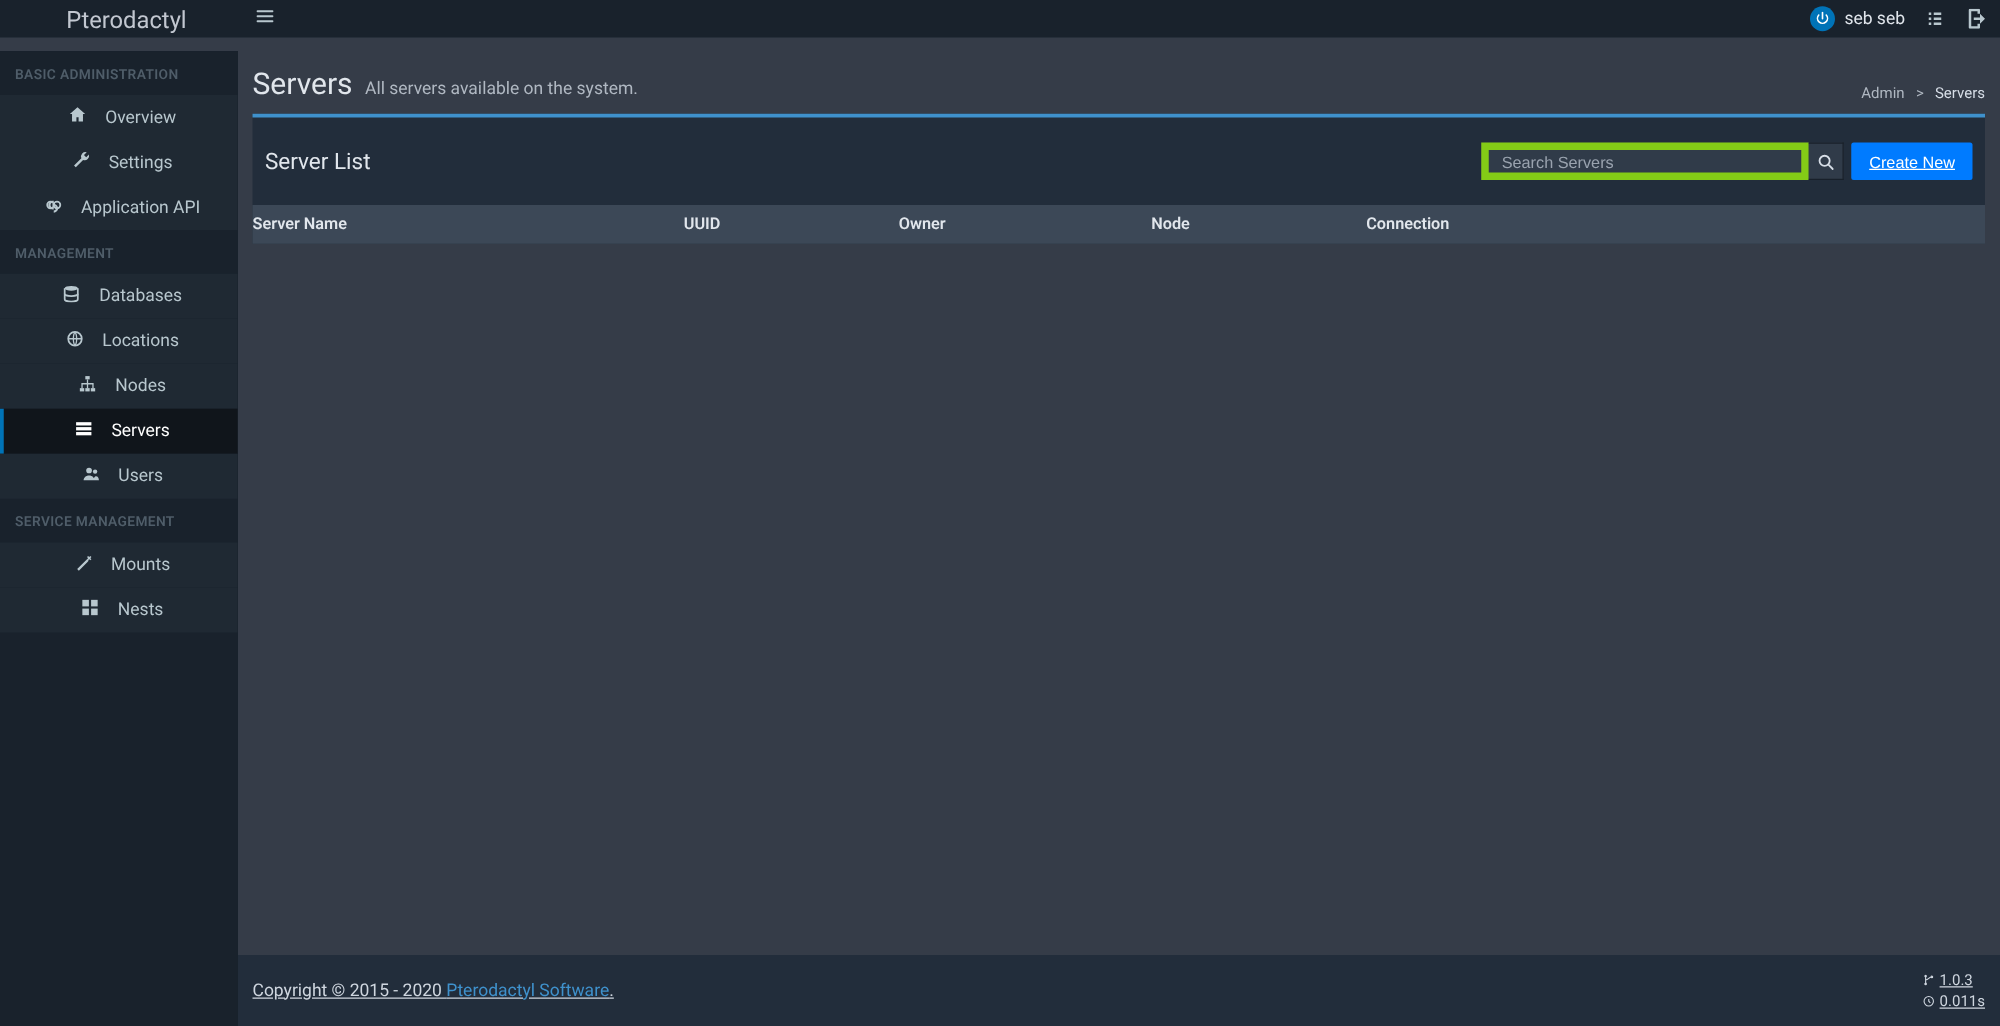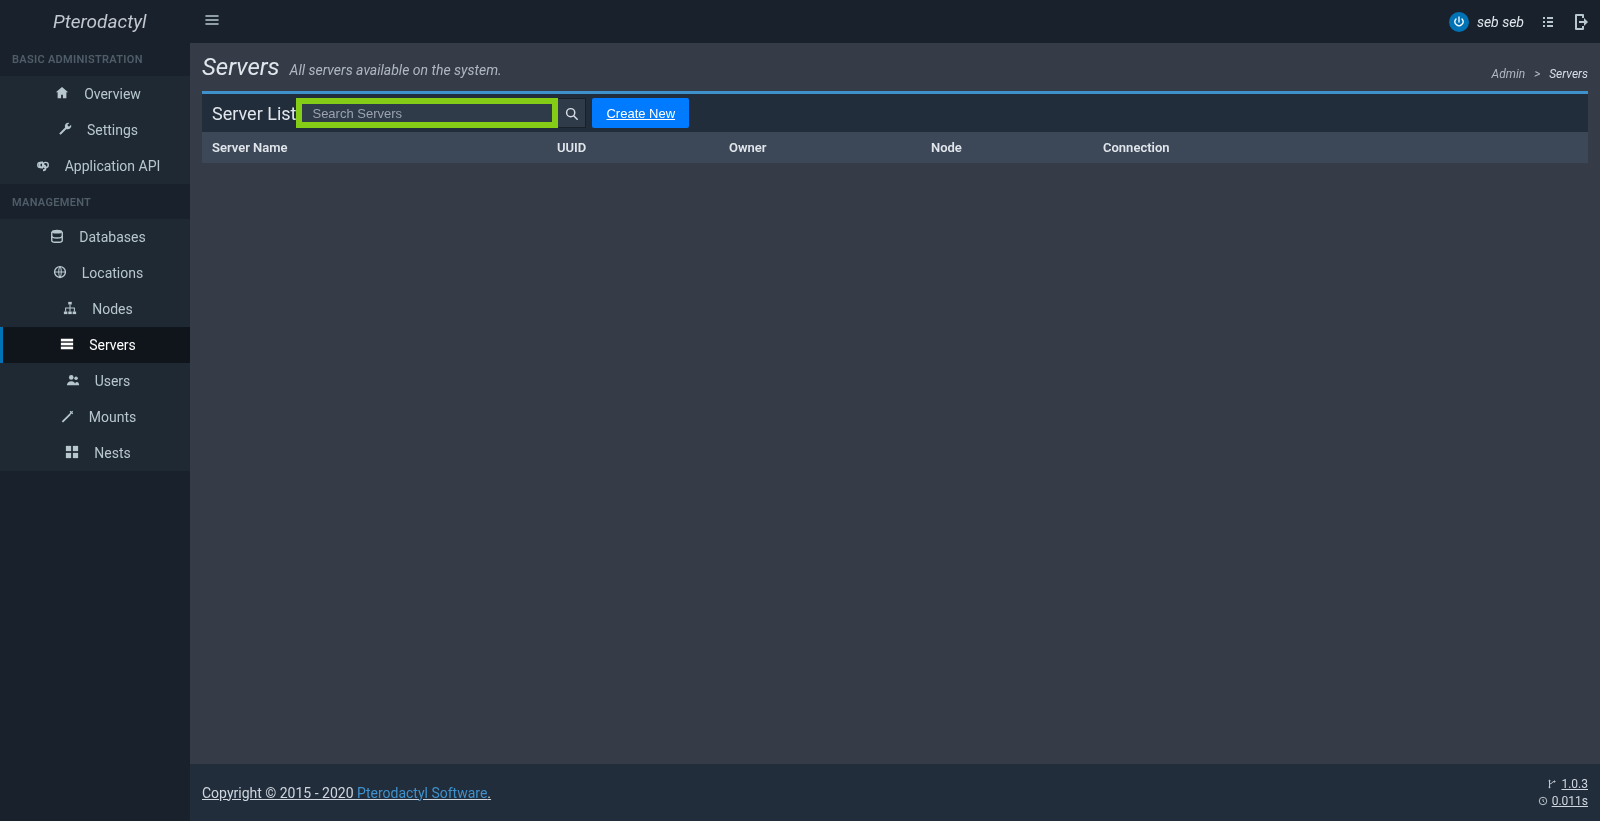--- a/index.html
+++ b/index.html
@@ -8,26 +8,25 @@
   background:#353c48;
   color:#b8c7ce;
   width:1600px;
   height:821px;
   overflow:hidden;
   position:relative;
 }
 .topbar {
   position:fixed;
   top:0; left:0; right:0;
-  height:43px;
+  height:30px;
   background:#19222c;
   display:flex;
   align-items:center;
   z-index:100;
-  font-style:italic;
 }
 .brand {
   width:190px;
   height:41px;
   display:flex;
   align-items:center;
   padding-left:53px;
   color:#c2c7d0;
   font-size:19px;
   font-weight:400;
@@ -88,38 +87,38 @@
   position:absolute;
   top:41px; left:190px; right:0; bottom:0;
   display:flex;
   flex-direction:column;
 }
 .page-header {
   display:flex;
   justify-content:space-between;
   align-items:flex-end;
   padding:12px 12px 10px;
-  font-style:italic;
 }
 .page-title { color:#e1e6ec; font-size:24px; font-weight:400; }
 .page-title small { font-size:14px; color:#b0b8c2; margin-left:4px; font-weight:400; }
 .breadcrumb { font-size:12px; color:#b0b8c2; }
 .breadcrumb a { color:#b0b8c2; text-decoration:none; }
 .breadcrumb .sep { margin:0 6px; }
 .breadcrumb .cur { color:#d7dee7; }
 
 .box {
   margin:0 12px;
   border-top:3px solid #3f91cc;
   background:#222d3b;
 }
 .box-header {
   display:flex;
   align-items:center;
-  padding:4px 10px;
+  justify-content:space-between;
+  padding:20px 10px;
 }
 .box-title { color:#e1e6ec; font-size:18px; font-weight:400; }
 .box-tools { display:flex; align-items:center; gap:0; }
 .search-input {
   background:#303b49;
   border:6px solid #84cc16;
   color:#ddd;
   font-size:13px;
   padding:6px 10px;
   width:262px;
@@ -146,21 +145,21 @@
   border-radius:2px;
   cursor:pointer;
   text-decoration:underline;
 }
 .table-headrow {
   background:#3c4857;
   display:flex;
   color:#e1e6ec;
   font-size:13px;
   font-weight:600;
-  padding:8px 10px;
+  padding:8px 0;
 }
 .col-name { flex:0 0 345px; }
 .col-uuid { flex:0 0 172px; }
 .col-owner { flex:0 0 202px; }
 .col-node  { flex:0 0 172px; }
 .col-conn  { flex:1; }
 
 .footer {
   position:absolute;
   left:0; right:0; bottom:0;
@@ -168,21 +167,21 @@
   background:#222d3b;
   display:flex;
   align-items:center;
   justify-content:space-between;
   padding:0 12px;
   font-size:14px;
   color:#cfd6df;
   text-decoration:underline;
 }
 .footer a { color:#3f91cc; text-decoration:none; }
-.footer .stats { text-align:right; font-size:12px; color:#cfd6df; line-height:1.4; }
+.footer .stats { text-align:left; font-size:12px; color:#cfd6df; line-height:1.4; }
 .footer .stats svg { width:10px; height:10px; margin-right:4px; vertical-align:-1px; }
 </style>
 </head>
 <body>
 
 <div class="topbar">
   <div class="brand">Pterodactyl</div>
   <div class="topbar-right">
     <span class="burger">
       <svg width="14" height="14" viewBox="0 0 14 14">
@@ -273,20 +272,21 @@
   </div>
   <div class="nav-item">
     <span class="nav-ico"><svg width="14" height="14" viewBox="0 0 16 16">
           <circle cx="6" cy="5" r="2.6" fill="currentColor"></circle>
           <circle cx="11.5" cy="6" r="2" fill="currentColor"></circle>
           <path d="M1 14c0-2.5 2-4.5 5-4.5s5 2 5 4.5zM10 14c0-1.5.7-2.9 1.9-3.7C14 10 15 12 15 14z" fill="currentColor"></path>
         </svg></span>
     <span>Users</span>
   </div>
 
+  <div class="sect-hdr">SERVICE MANAGEMENT</div>
 
   <div class="nav-item">
     <span class="nav-ico"><svg width="14" height="14" viewBox="0 0 16 16">
           <path d="M2 14l9-9 1.5 1.5-9 9zM12 2l1 1 1-1 1 1-1 1 1 1-1 1-1-1-1 1-1-1 1-1-1-1z" fill="currentColor"></path>
         </svg></span>
     <span>Mounts</span>
   </div>
   <div class="nav-item">
     <span class="nav-ico"><svg width="14" height="14" viewBox="0 0 16 16">
           <rect x="1" y="1" width="6" height="6" fill="currentColor"></rect>

